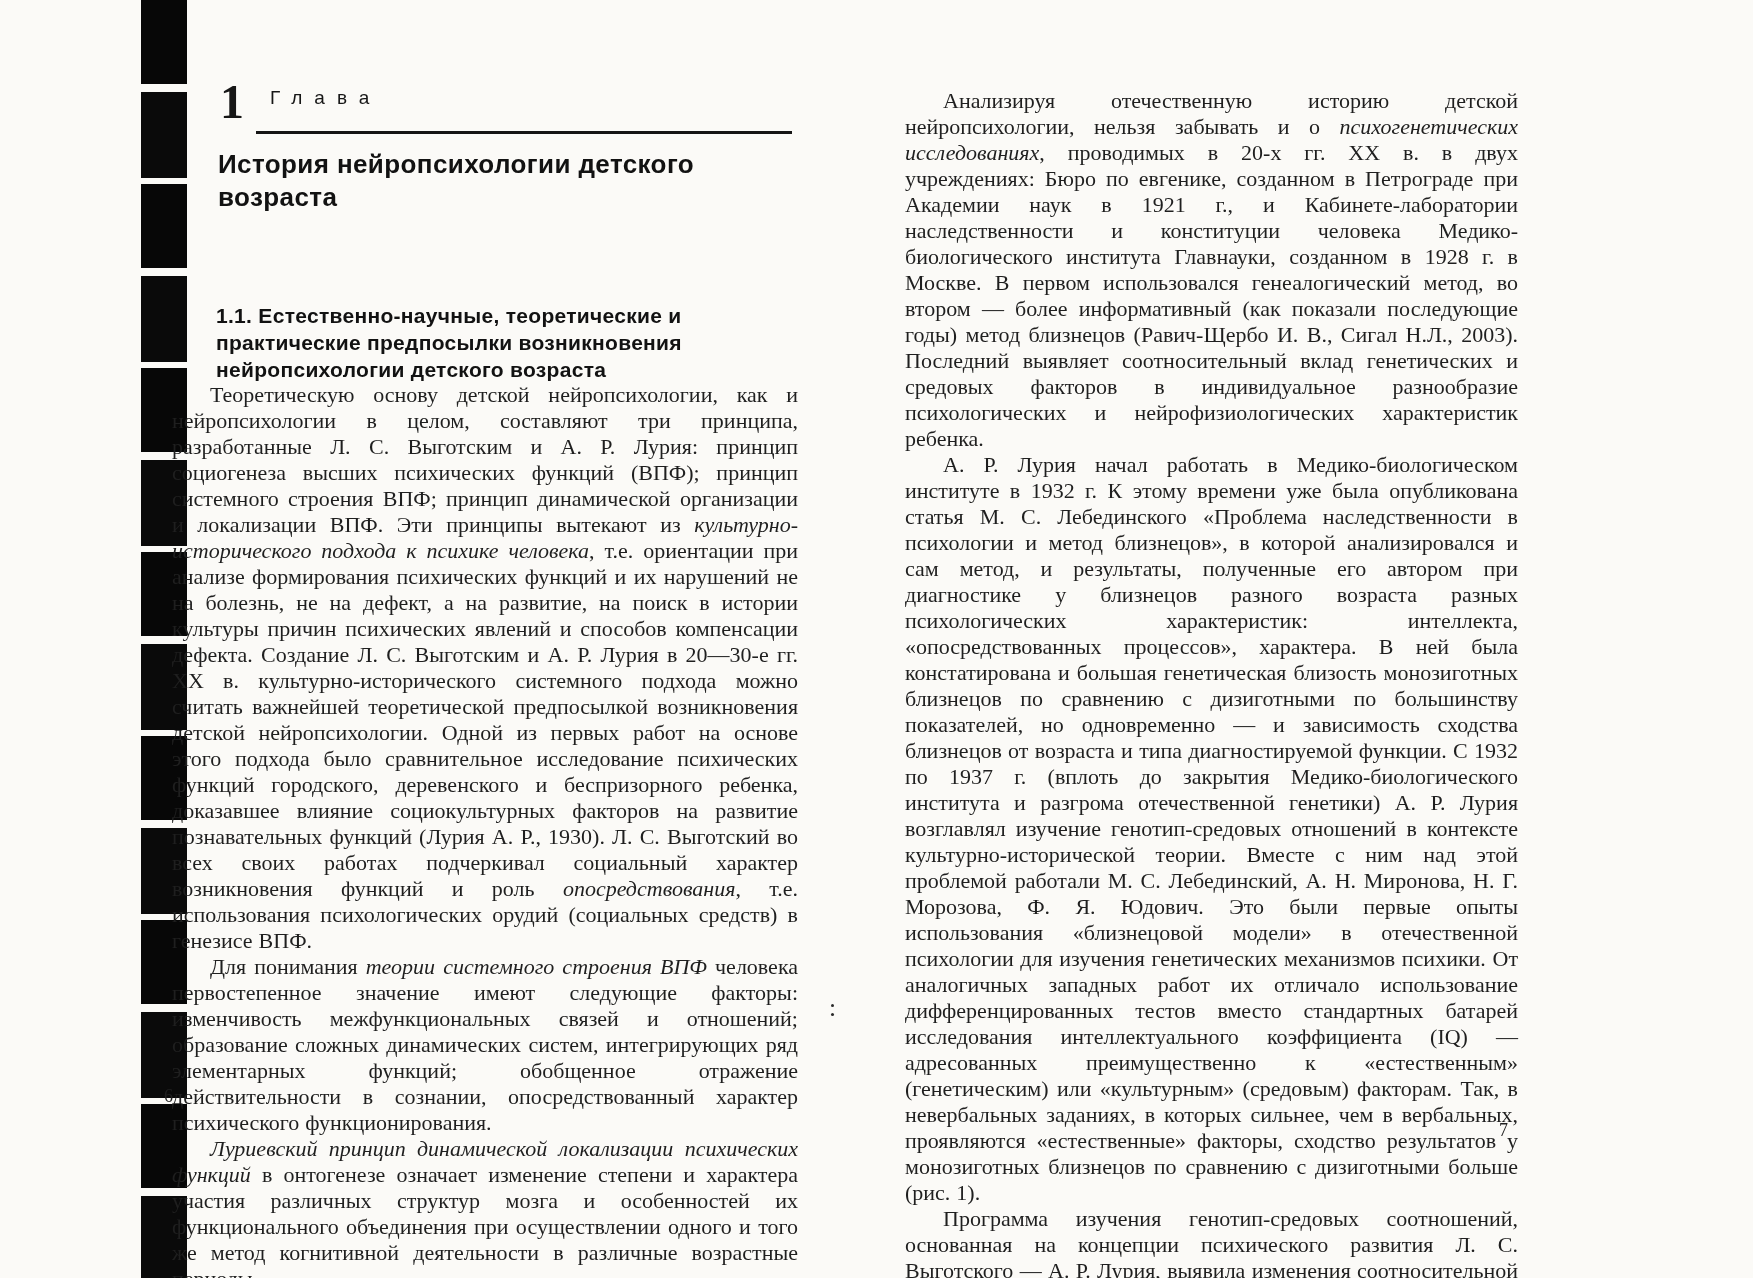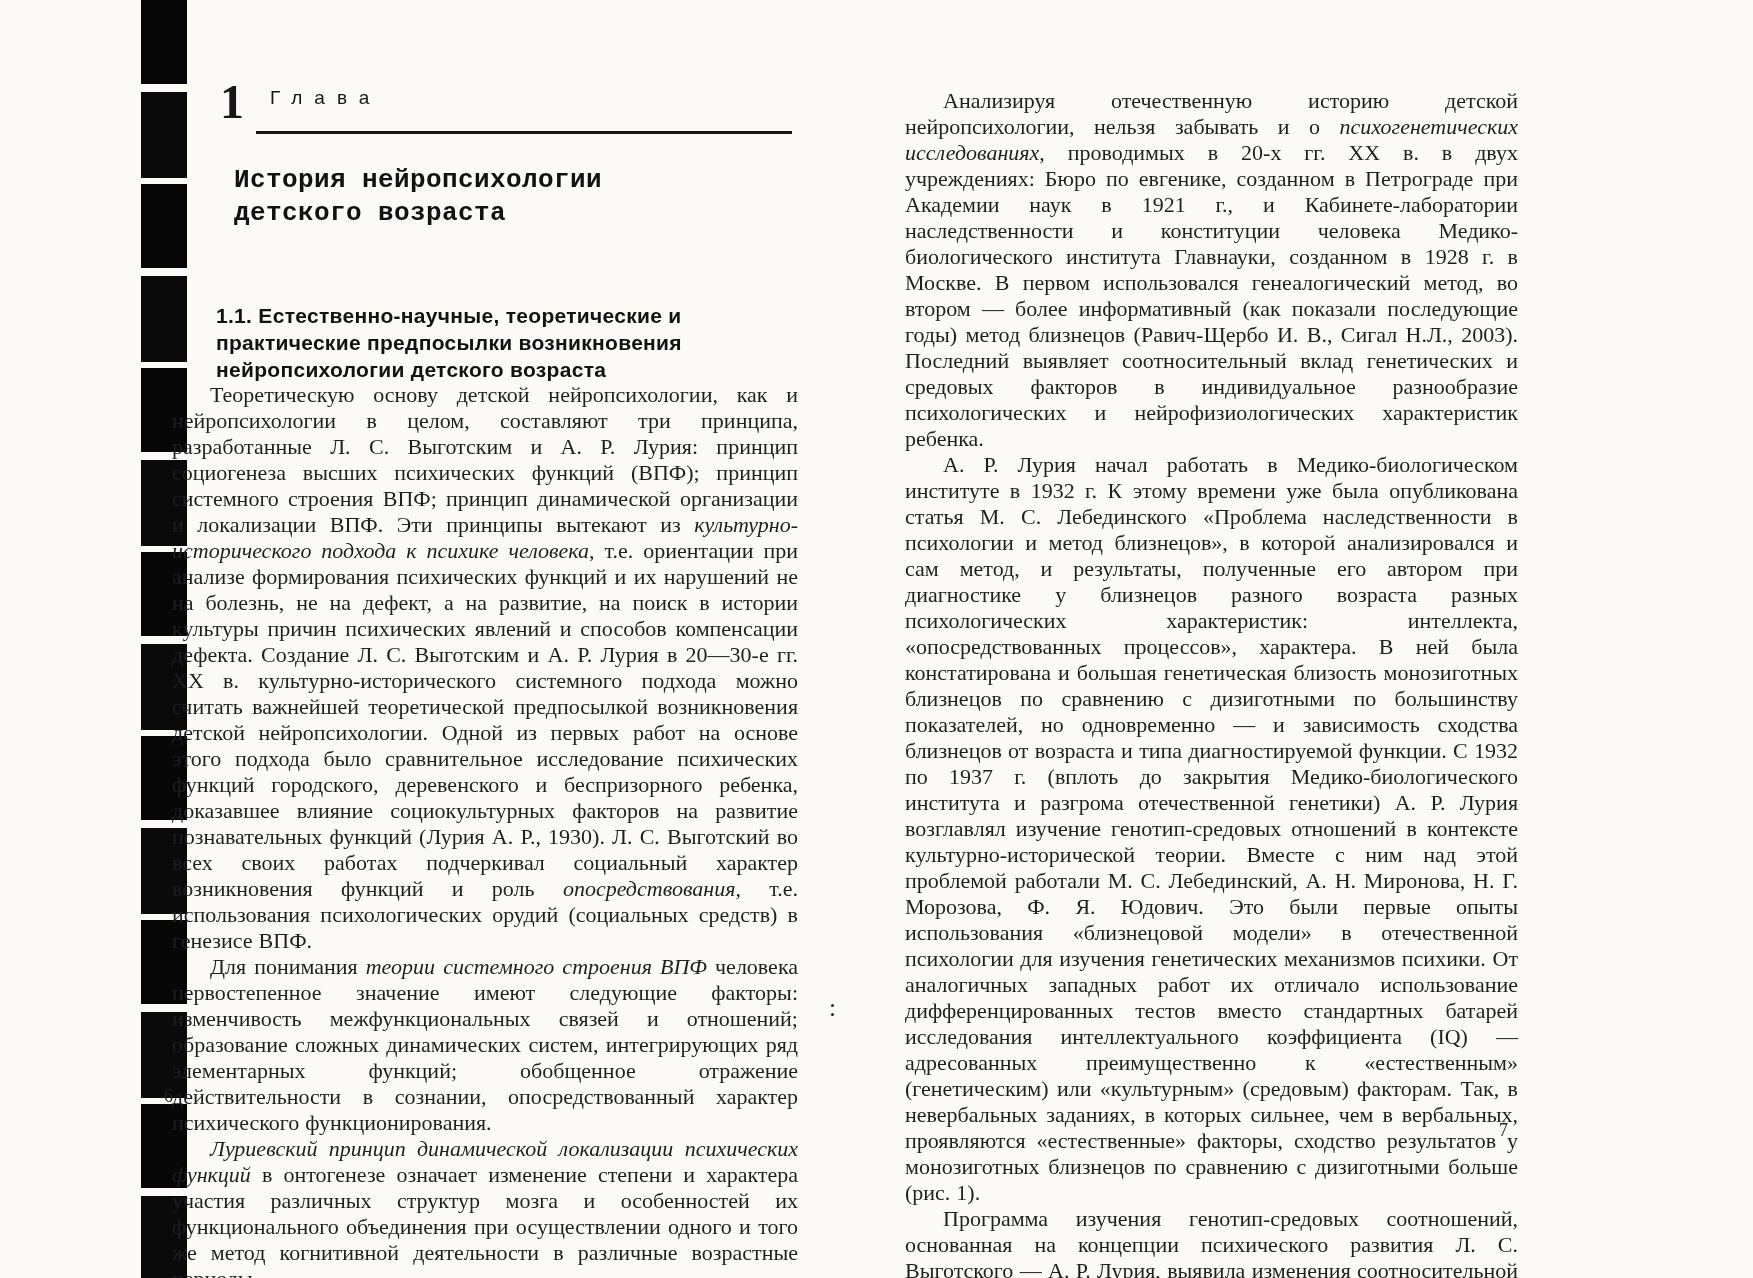--- a/index.html
+++ b/index.html
@@ -73,22 +73,22 @@
     left: 84px;
     width: 536px;
     height: 3px;
     background: #151515;
   }
   .ch-title {
     position: absolute;
     top: 148px;
     left: 46px;
     width: 480px;
-    margin: 16px;
-    font-family: Liberation Mono, monospace;
+    margin: 0;
+    font-family: Liberation Sans, sans-serif;
     font-weight: bold;
     font-size: 26px;
     line-height: 33px;
     letter-spacing: 0.4px;
     color: #121212;
   }
   .sec-head {
     position: absolute;
     top: 302px;
     left: 44px;

